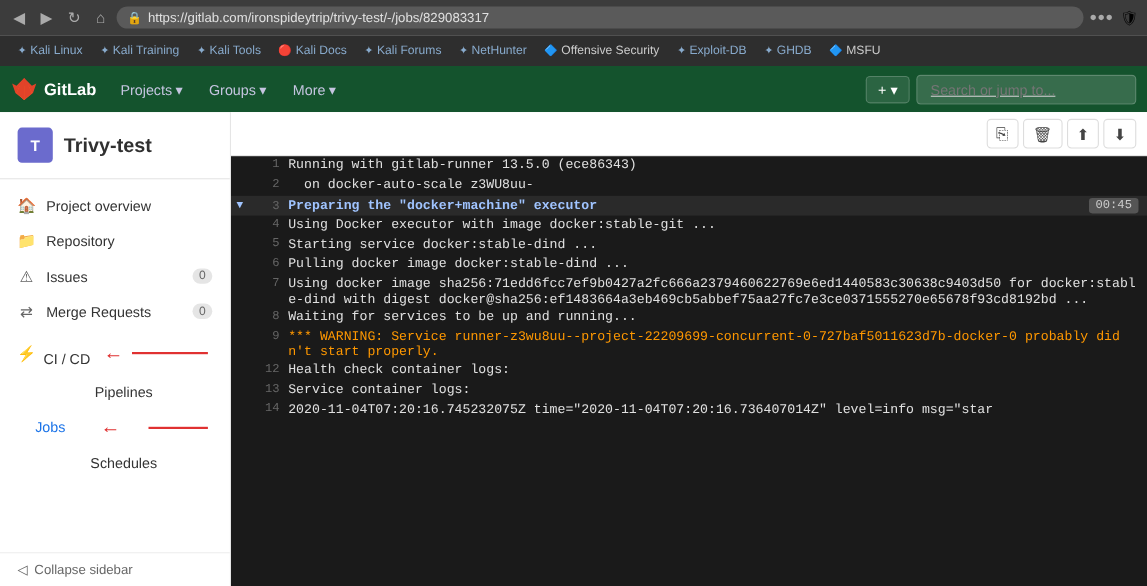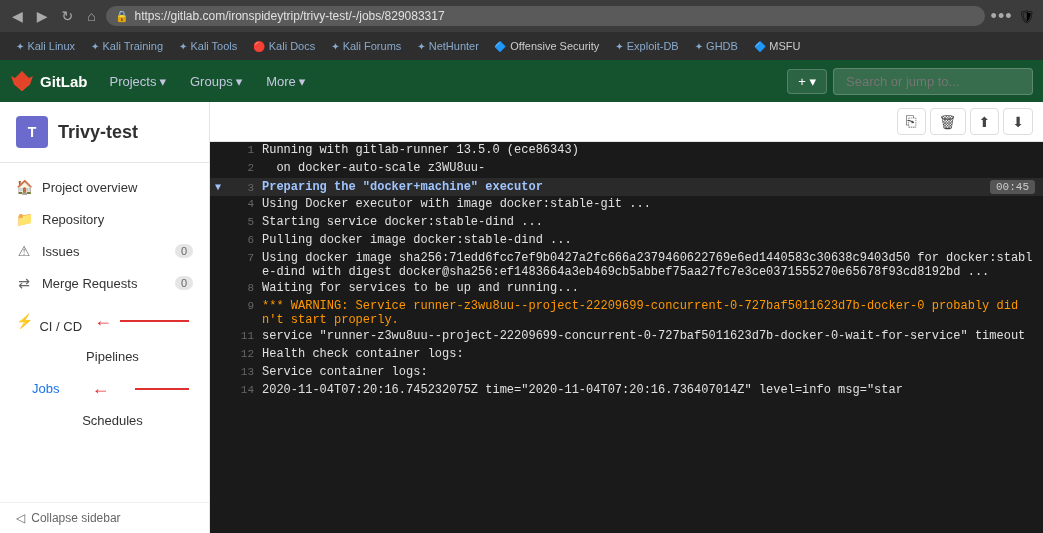--- a/index.html
+++ b/index.html
@@ -96,20 +96,21 @@
     .nav-spacer { flex: 1; }
     .nav-right { display: flex; align-items: center; gap: 6px; }
     .nav-search {
       background: rgba(255,255,255,0.15);
       border: 1px solid rgba(255,255,255,0.2);
       border-radius: 4px;
       padding: 5px 12px;
       color: #ccc;
       font-size: 13px;
       width: 200px;
+      text-decoration: underline;
     }
     .nav-plus-btn {
       background: rgba(255,255,255,0.1);
       border: 1px solid rgba(255,255,255,0.2);
       color: #fff;
       padding: 4px 10px;
       border-radius: 4px;
       cursor: pointer;
       font-size: 13px;
     }
@@ -505,25 +506,20 @@
           <span class="line-num">8</span>
           <span class="line-content normal">Waiting for services to be up and running...</span>
         </div>
         <div class="terminal-line">
           <span class="collapse-arrow"></span>
           <span class="line-num">9</span>
           <span class="line-content warning">*** WARNING: Service runner-z3wu8uu--project-22209699-concurrent-0-727baf5011623d7b-docker-0 probably didn't start properly.</span>
         </div>
         <div class="terminal-line">
           <span class="collapse-arrow"></span>
-          <span class="line-num">11</span>
-          <span class="line-content normal">service "runner-z3wu8uu--project-22209699-concurrent-0-727baf5011623d7b-docker-0-wait-for-service" timeout</span>
-        </div>
-        <div class="terminal-line">
-          <span class="collapse-arrow"></span>
           <span class="line-num">12</span>
           <span class="line-content normal">Health check container logs:</span>
         </div>
         <div class="terminal-line">
           <span class="collapse-arrow"></span>
           <span class="line-num">13</span>
           <span class="line-content normal">Service container logs:</span>
         </div>
         <div class="terminal-line">
           <span class="collapse-arrow"></span>

